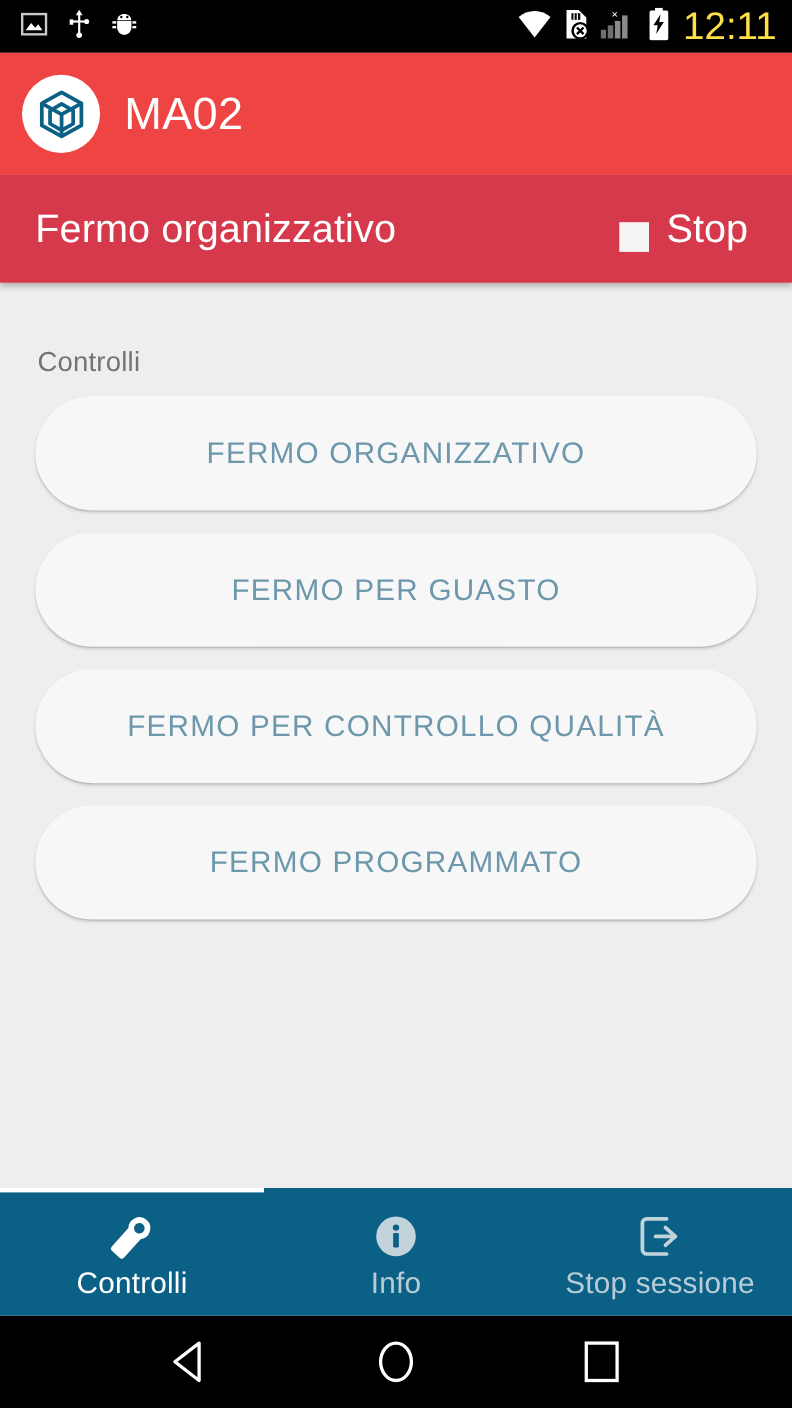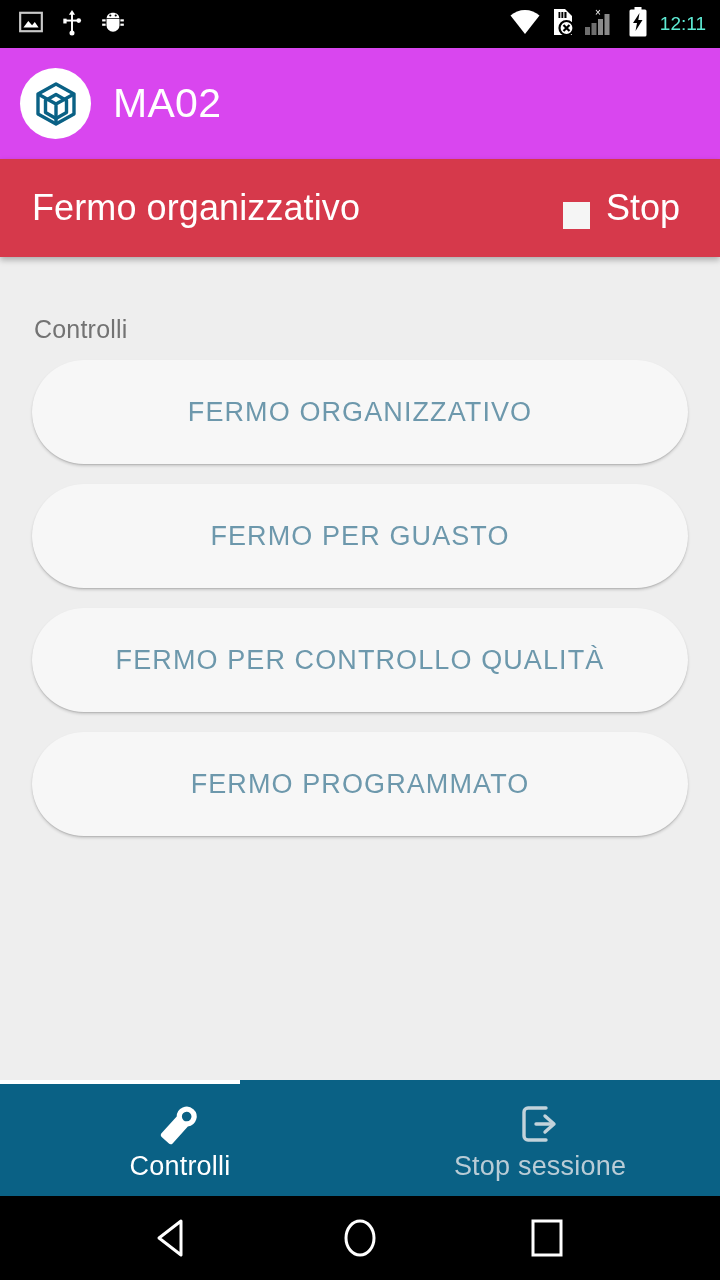--- a/index.html
+++ b/index.html
@@ -35,32 +35,32 @@
     align-items: center;
     gap: 16px;
   }
   .status-right {
     margin-left: auto;
     display: flex;
     align-items: center;
     gap: 9px;
   }
   .status-clock {
-    color: #5eead4;
-    font-size: 19px;
+    color: #fde047;
+    font-size: 35px;
     letter-spacing: 0px;
     margin-left: 3px;
     font-family: "Liberation Sans", sans-serif;
   }
   .sicon { display: block; }
 
   
   .app-bar {
     flex: 0 0 111px;
-    background: #d946ef;
+    background: #ef4444;
     display: flex;
     align-items: center;
     padding-left: 20px;
     gap: 22px;
   }
   .app-logo {
     width: 71px;
     height: 71px;
     border-radius: 50%;
     background: #ffffff;
@@ -319,20 +319,30 @@
       <span class="nav-icon">
         <svg width="44" height="44" viewBox="0 0 44 44">
           <g transform="rotate(42 22 22)">
             <path d="M22 2a10 10 0 0 0-7.5 16.6V41a3 3 0 0 0 3 3h9a3 3 0 0 0 3-3V18.6A10 10 0 0 0 22 2zm0 5.2a4.8 4.8 0 1 1 0 9.6 4.8 4.8 0 0 1 0-9.6z" fill="#ffffff"></path>
           </g>
         </svg>
       </span>
       <span class="nav-label">Controlli</span>
     </button>
 
+    <button class="nav-item dim">
+      <span class="nav-icon">
+        <svg width="42" height="42" viewBox="0 0 42 42">
+          <circle cx="21" cy="21" r="18" fill="#c3d3db"></circle>
+          <circle cx="21" cy="13" r="2.9" fill="#0a6185"></circle>
+          <rect x="18.4" y="18" width="5.2" height="13" rx="1" fill="#0a6185"></rect>
+        </svg>
+      </span>
+      <span class="nav-label">Info</span>
+    </button>
 
     <button class="nav-item dim">
       <span class="nav-icon">
         <svg width="44" height="44" viewBox="0 0 44 44">
           <path d="M28 6H10a4 4 0 0 0-4 4v24a4 4 0 0 0 4 4h18" fill="none" stroke="#c3d3db" stroke-width="3.4" stroke-linecap="round"></path>
           <path d="M18 22h16" stroke="#c3d3db" stroke-width="3.4" stroke-linecap="round"></path>
           <path d="M27 14l9 8-9 8" fill="none" stroke="#c3d3db" stroke-width="3.4" stroke-linejoin="round" stroke-linecap="round"></path>
         </svg>
       </span>
       <span class="nav-label">Stop sessione</span>

